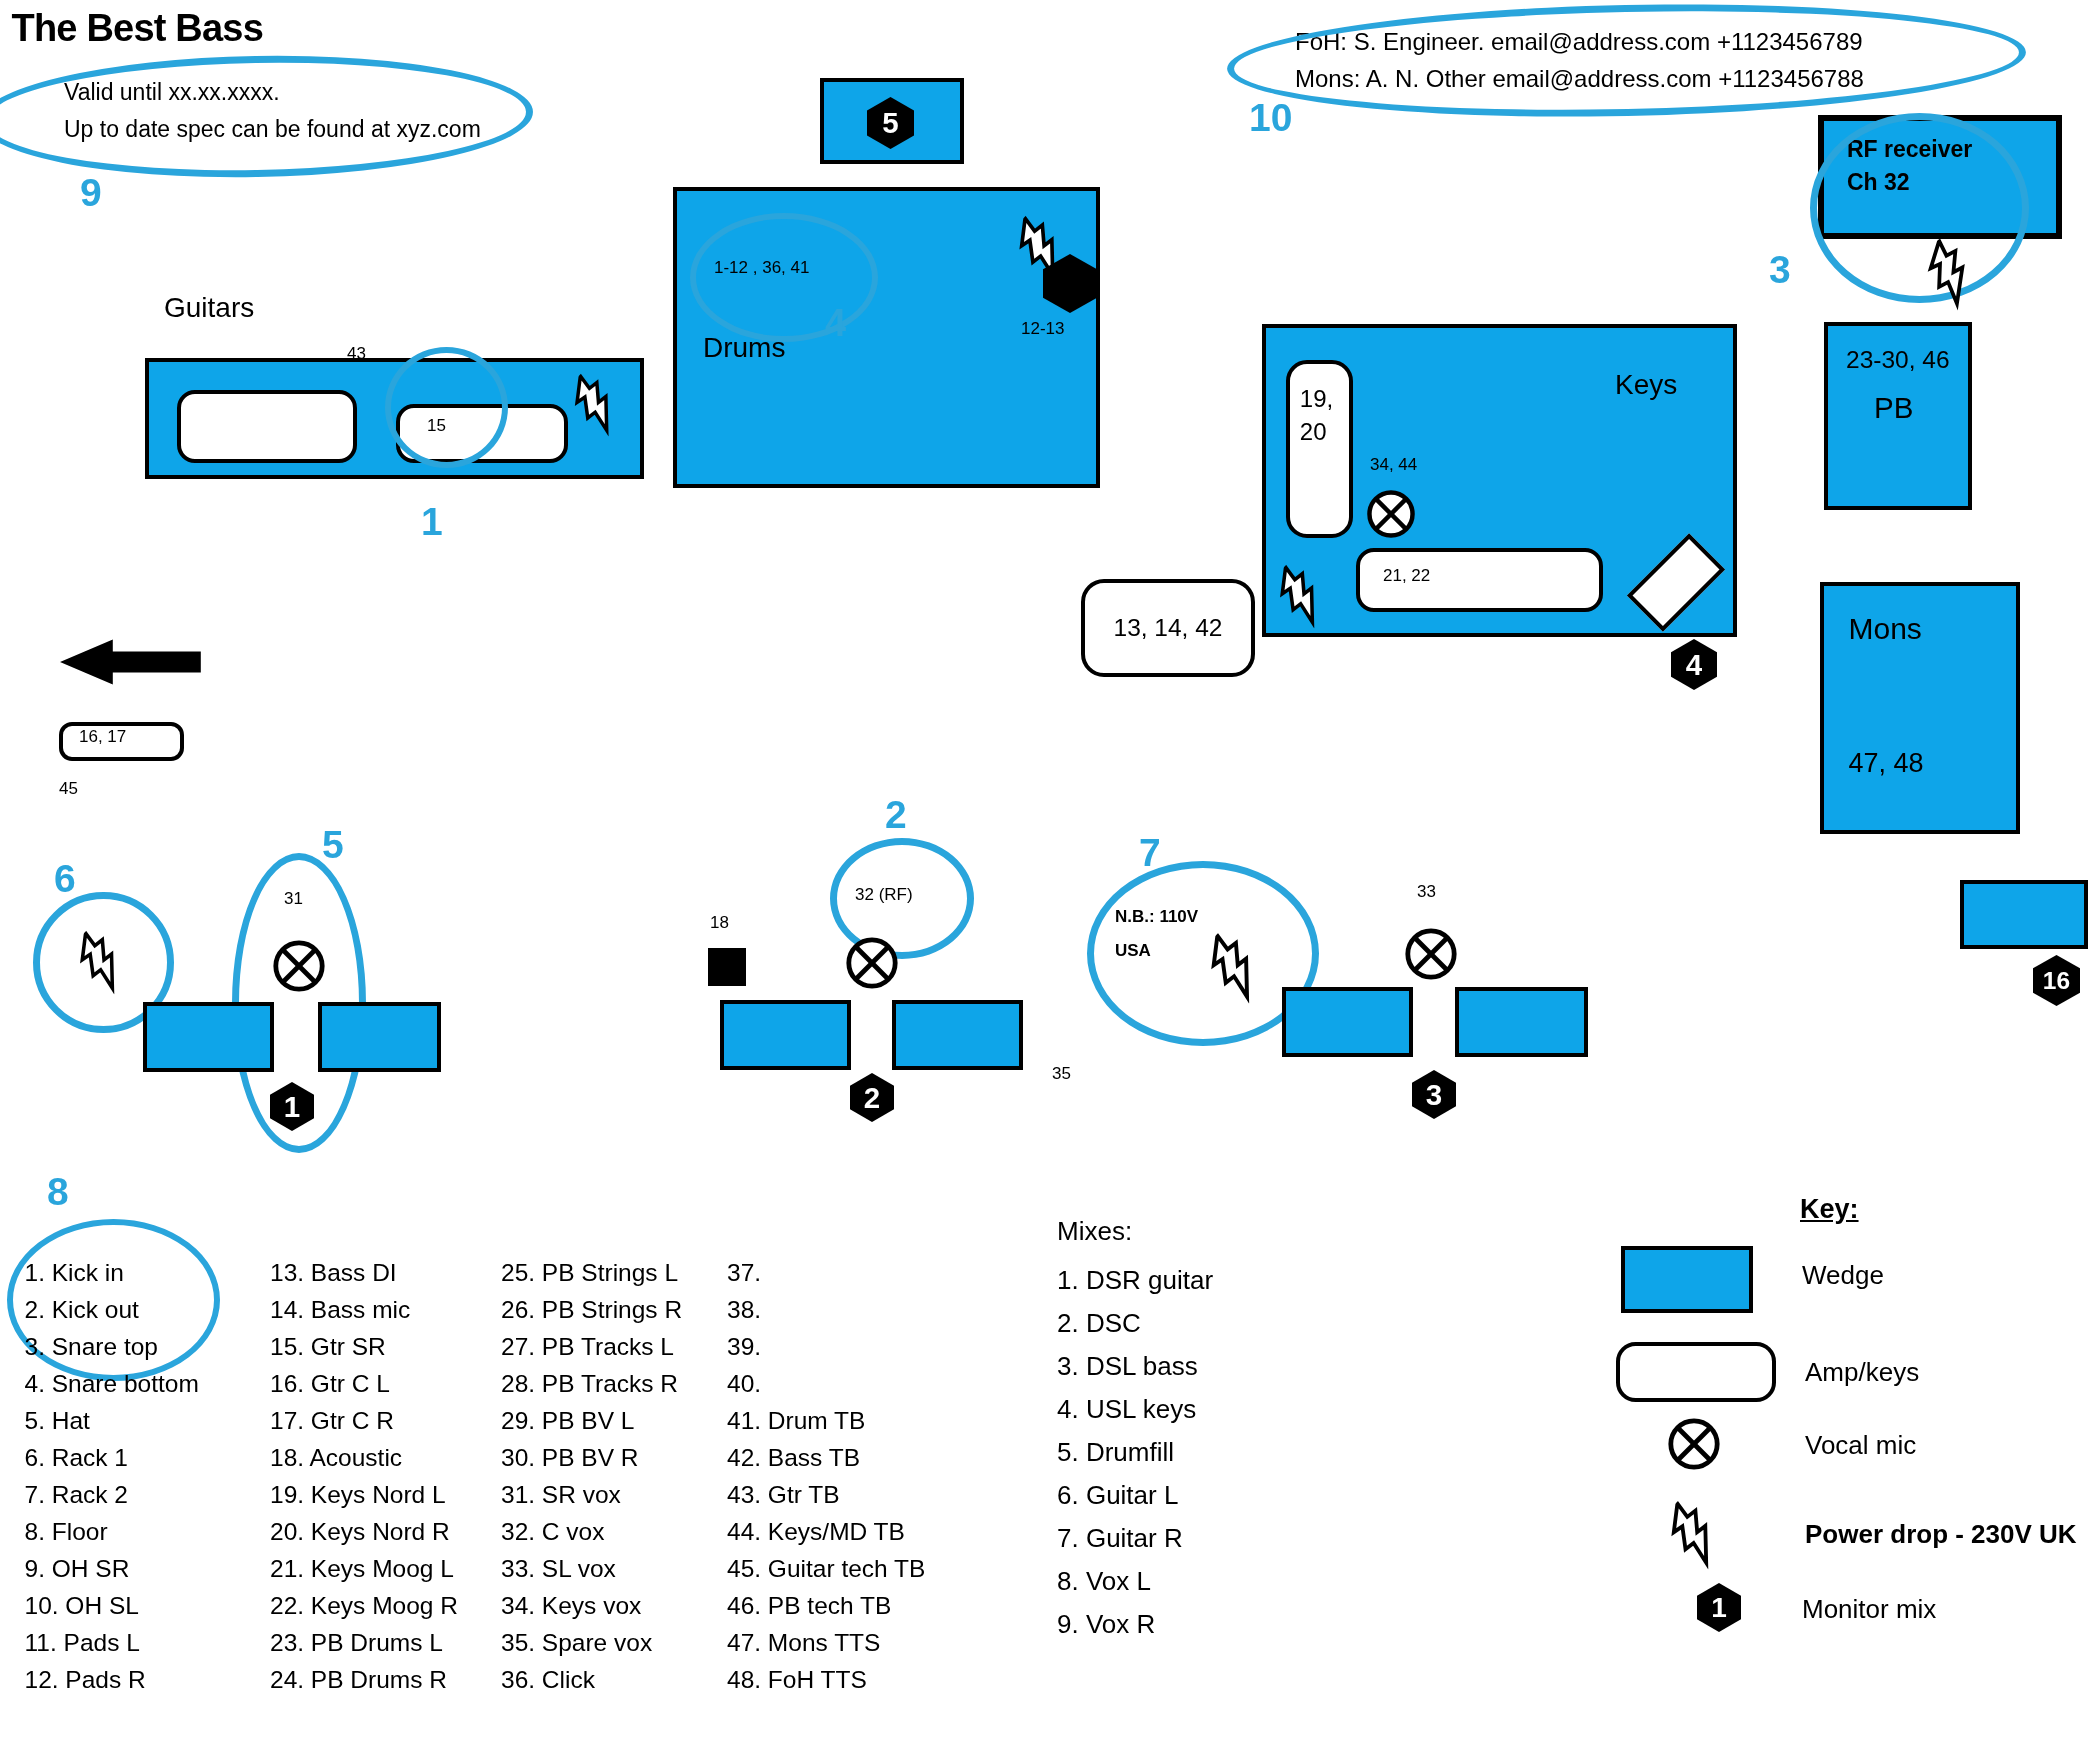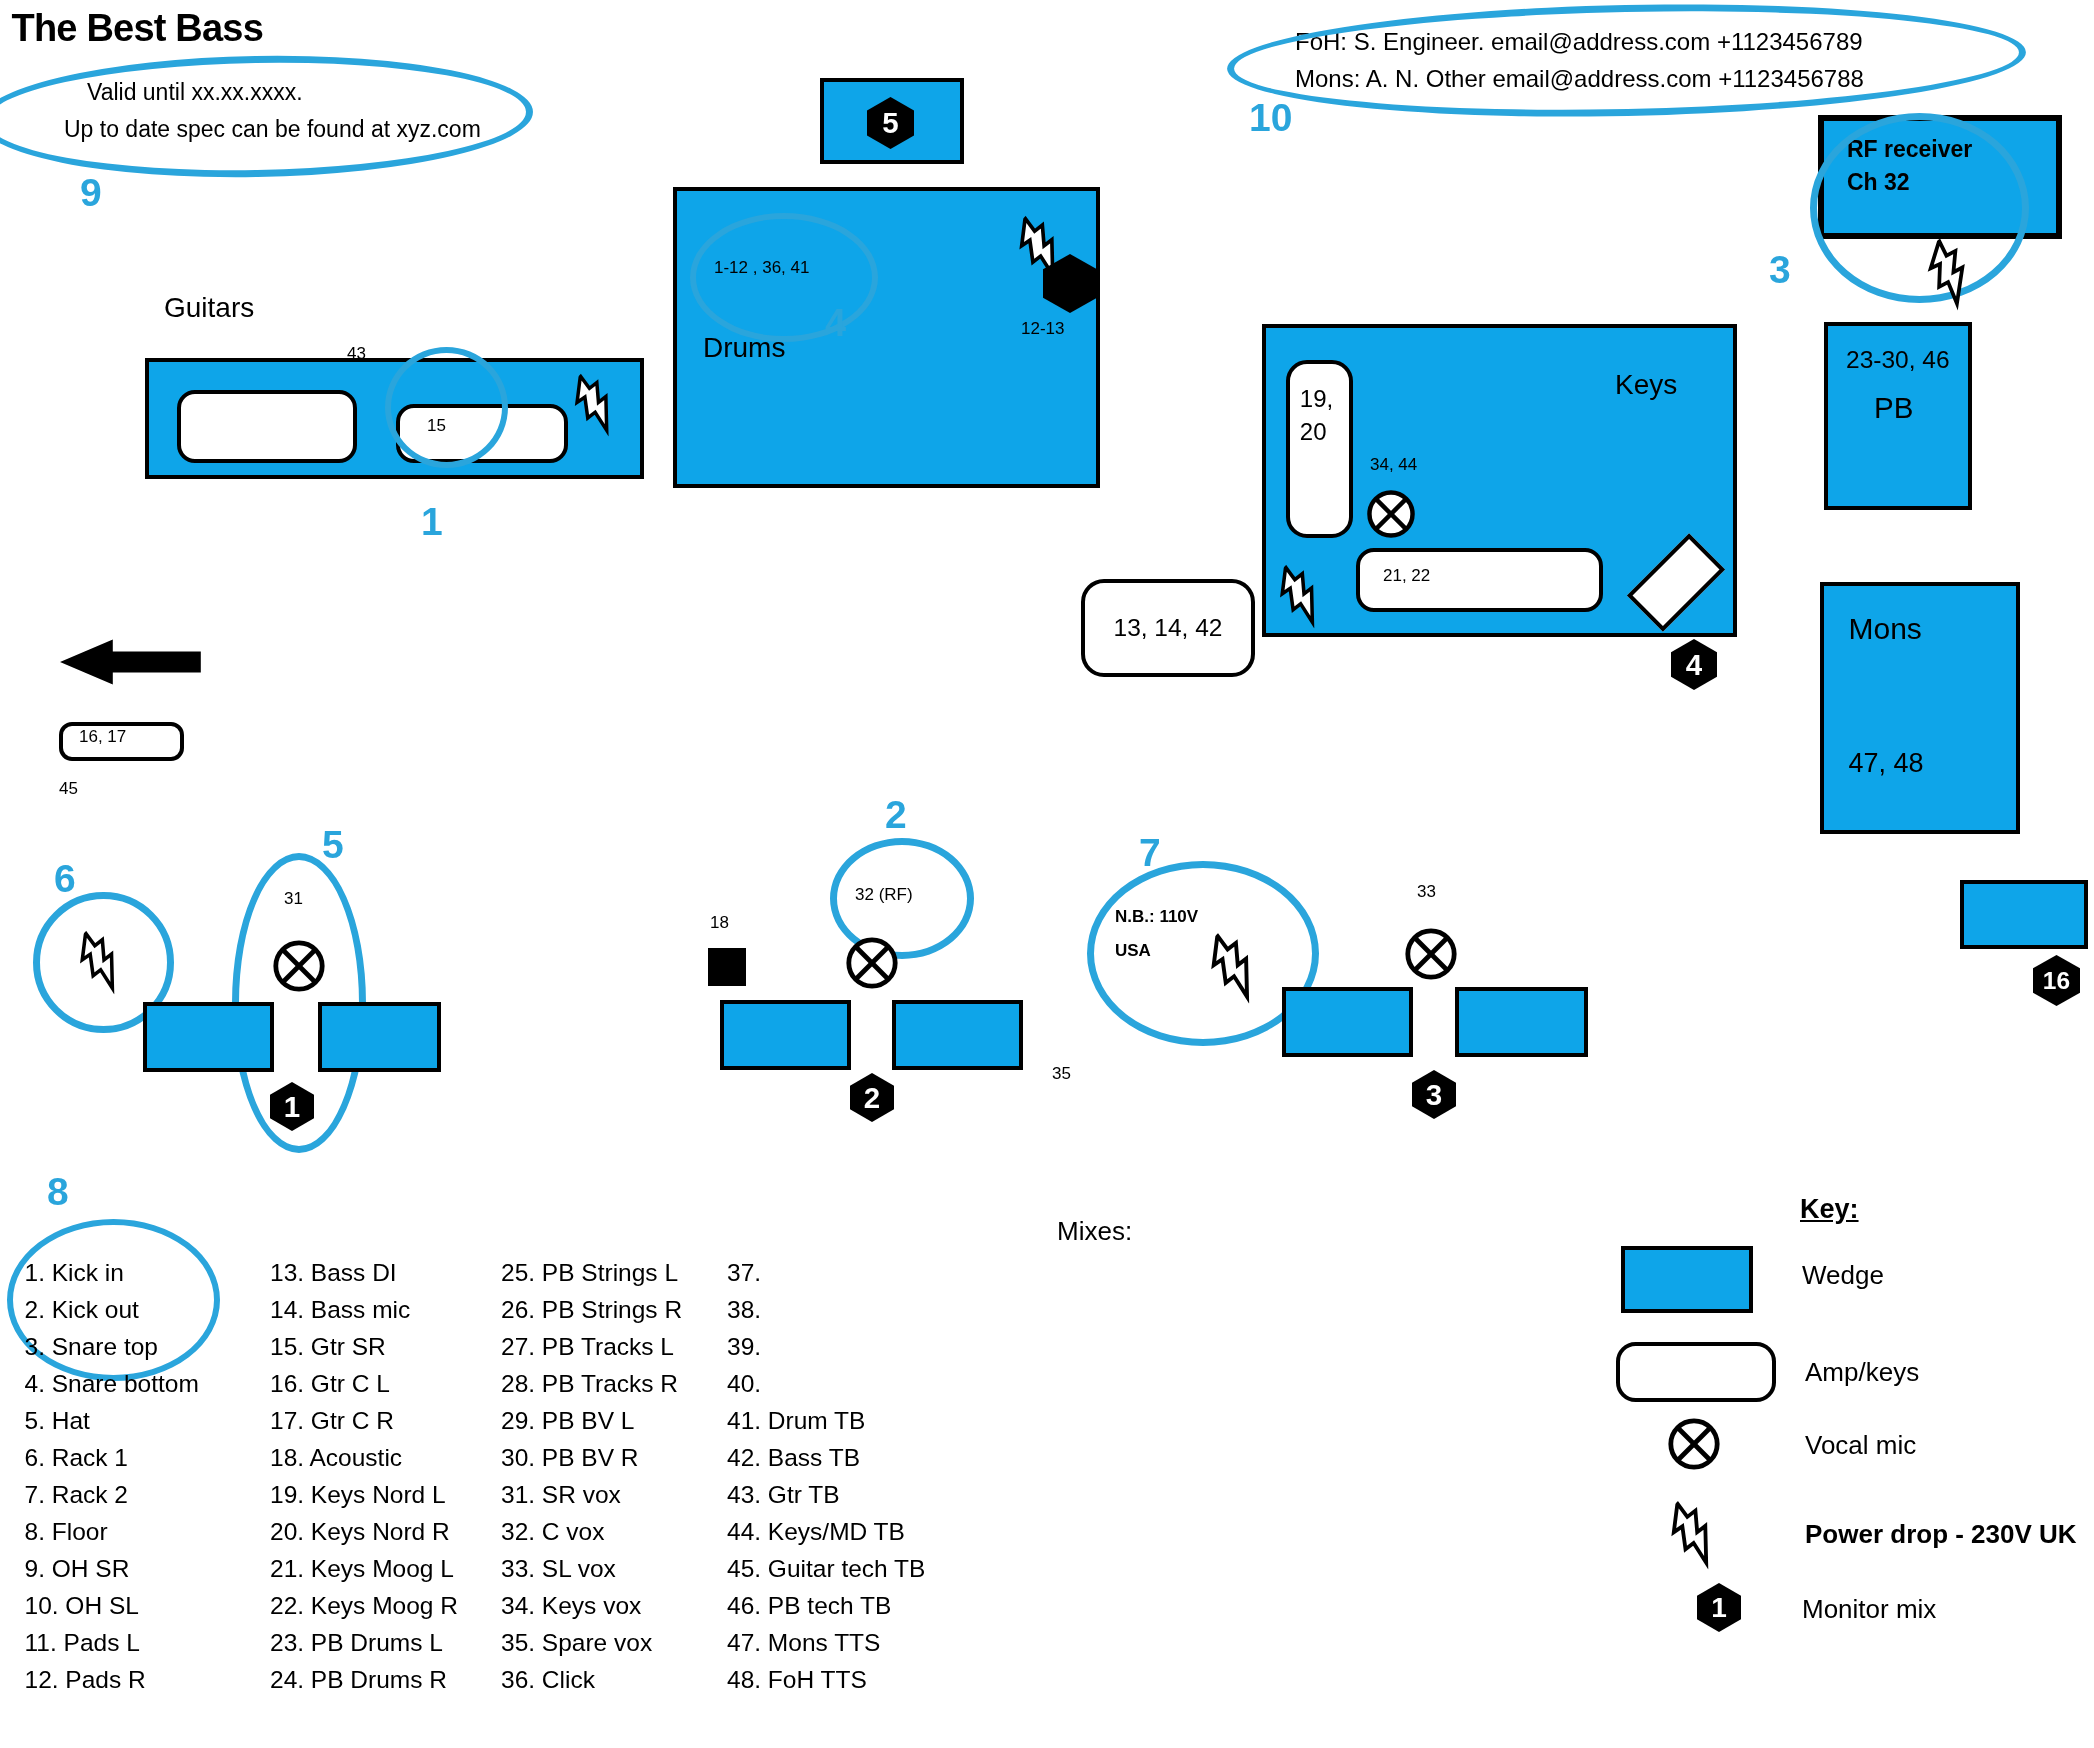--- a/index.html
+++ b/index.html
@@ -25,21 +25,21 @@
   .legendlabel{position:absolute;font-size:26px;}
   svg{display:block;}
   .boltwrap{position:absolute;transform:rotate(-45deg);}
 </style>
 </head>
 <body>
 
 <div id="canvas">
 
   <div class="title" style="left:11.5px;top:6.5px;">The Best Bass</div>
-  <div class="txt" style="left:64px;top:79px;font-size:23px;margin-left:23px;">Valid until xx.xx.xxxx.</div>
+  <div class="txt" style="left:64px;top:79px;font-size:23px;">Valid until xx.xx.xxxx.</div>
   <div class="txt" style="left:64px;top:116px;font-size:23px;">Up to date spec can be found at xyz.com</div>
   <div class="ell" style="left:-19.6px;top:56px;width:553px;height:121px;transform:rotate(-1deg);"></div>
   <div class="callout" style="left:80px;top:173px;">9</div>
 
   <div class="txt" style="left:1295px;top:28px;font-size:24px;">FoH: S. Engineer. email@address.com +1123456789</div>
   <div class="txt" style="left:1295px;top:65px;font-size:24px;">Mons: A. N. Other email@address.com +1123456788</div>
   <div class="ell" style="left:1227px;top:4.9px;width:799px;height:111px;transform:rotate(-1.2deg);"></div>
   <div class="callout" style="left:1249px;top:98px;">10</div>
 
   <div class="box" style="left:1818px;top:115px;width:244px;height:124px;border-width:6.5px;">
@@ -247,20 +247,31 @@
       <div class="li">42. Bass TB</div>
       <div class="li">43. Gtr TB</div>
       <div class="li">44. Keys/MD TB</div>
       <div class="li">45. Guitar tech TB</div>
       <div class="li">46. PB tech TB</div>
       <div class="li">47. Mons TTS</div>
       <div class="li">48. FoH TTS</div>
     </div>
 
   <div class="txt mixes" style="left:1057px;top:1216px;">Mixes:</div>
+  <div class="mixcol" style="left:1057px;top:1259px;">
+      <div class="li">1. DSR guitar</div>
+      <div class="li">2. DSC</div>
+      <div class="li">3. DSL bass</div>
+      <div class="li">4. USL keys</div>
+      <div class="li">5. Drumfill</div>
+      <div class="li">6. Guitar L</div>
+      <div class="li">7. Guitar R</div>
+      <div class="li">8. Vox L</div>
+      <div class="li">9. Vox R</div>
+    </div>
 
   <div class="txt bold" style="left:1800px;top:1193px;font-size:27px;text-decoration:underline;">Key:</div>
   <div class="box" style="left:1621px;top:1246px;width:132px;height:67px;"></div>
   <div class="legendlabel" style="left:1802px;top:1260px;">Wedge</div>
   <div class="rbox" style="left:1616px;top:1342px;width:160px;height:60px;border-radius:19.6px;"></div>
   <div class="legendlabel" style="left:1805px;top:1357px;">Amp/keys</div>
   <div class="abs" style="left:1666px;top:1416px;">
     <svg viewBox="0 0 70 70" width="56" height="56">
         <circle cx="35" cy="35" r="29" fill="#fff" stroke="#000" stroke-width="6"></circle>
         <line x1="15" y1="15" x2="55" y2="55" stroke="#000" stroke-width="6"></line>

